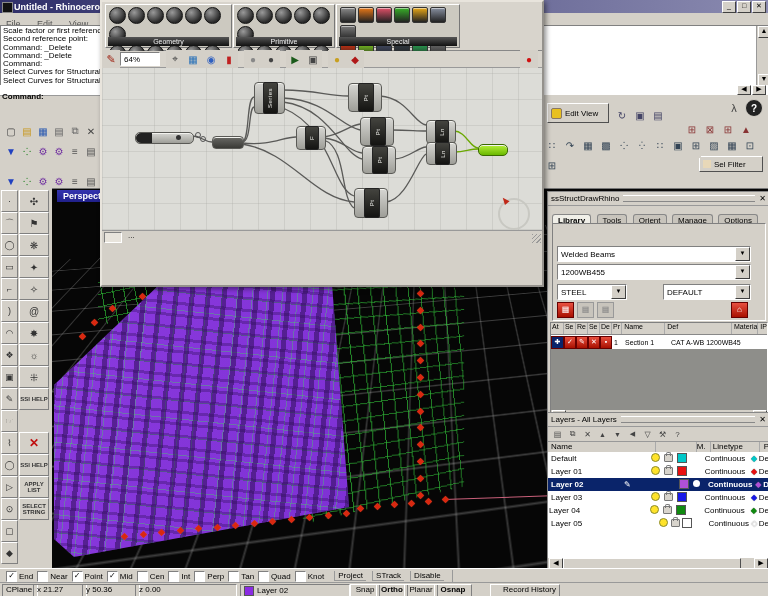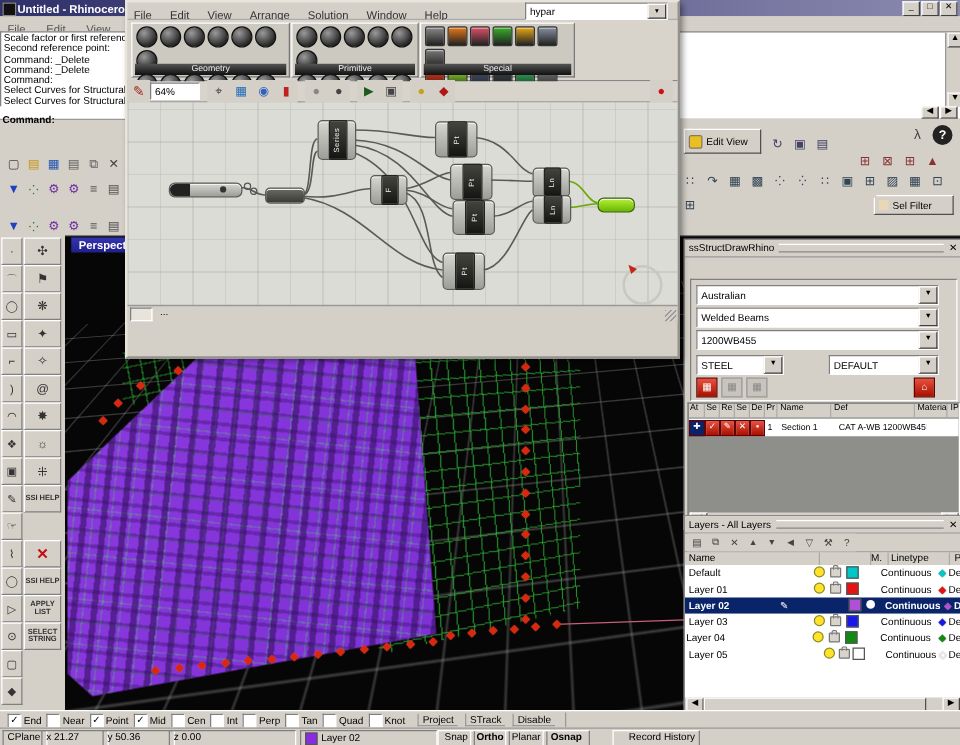--- a/index.html
+++ b/index.html
@@ -257,33 +257,20 @@
       <span class="abs scell" style="left: 19px; top: 200px; width: 28px; height: 20px; position: absolute; font-size: 6px; font-weight: bold; line-height: 6px;">SSI HELP</span>
       <span class="abs scell" style="left: 19px; top: 266px; width: 28px; height: 20px; position: absolute; font-size: 6px; font-weight: bold; line-height: 6px;">SSI HELP</span>
       <span class="abs scell" style="left: 19px; top: 288px; width: 28px; height: 20px; position: absolute; font-size: 6px; font-weight: bold; line-height: 6px;">APPLY LIST</span>
       <span class="abs scell" style="left: 19px; top: 310px; width: 28px; height: 20px; position: absolute; font-size: 6px; font-weight: bold; line-height: 6px;">SELECT STRING</span>
       <span class="abs scell" style="left: 19px; top: 244px; width: 28px; height: 20px; position: absolute; font-size: 12px; font-weight: bold; color: rgb(192, 16, 16);">✕</span>
     </div>
 
   <div id="gh" class="abs">
 
 
-    <div style="height:13px;position:relative;border-bottom:1px solid #aaa">
-      <span class="ghtab f8" style="padding:1px 5px">File</span>
-      <span class="ghtab f8" style="padding:1px 5px">Edit</span>
-      <span class="ghtab f8" style="padding:1px 5px">View</span>
-      <span class="ghtab f8" style="padding:1px 5px">Arrange</span>
-      <span class="ghtab f8" style="padding:1px 5px">Solution</span>
-      <span class="ghtab f8" style="padding:1px 5px">Window</span>
-      <span class="ghtab f8" style="padding:1px 5px">Help</span>
-      <span class="abs combo" style="left:318px;top:0;width:112px;height:12px">
-        <span class="txt">hypar</span>
-        <span class="cbtn" style="line-height:10px">▾</span>
-      </span>
-    </div>
 
 
     <div style="height:48px;position:relative;background:#d8d4cc;border-bottom:1px solid #888">
       <div class="grp" style="left:3px;width:125px">
         <div id="gh-geo" style="padding:1px 2px;line-height:0">
             <div style="line-height: 0;"><span class="pcirc"></span><span class="pcirc"></span><span class="pcirc"></span><span class="pcirc"></span><span class="pcirc"></span><span class="pcirc"></span><span class="pcirc"></span></div>
             <div style="line-height: 0;"><span class="pcirc"></span><span class="pcirc"></span><span class="pcirc"></span><span class="pcirc"></span><span class="pcirc"></span><span class="pcirc"></span></div>
           </div>
         <div class="grplabel">Geometry</div>
       </div>
@@ -417,25 +404,28 @@
         background:repeating-linear-gradient(135deg,#999 0 1px,transparent 1px 3px)"></span>
     </div>
   </div>
 
   <div class="abs" style="left:547px;top:191px;width:221px;height:231px;background:#d4d0c8;border:1px solid #888;z-index:20">
     <div class="ptitle">
       <span>ssStructDrawRhino</span>
       <span class="grip"></span>
       <span style="font-size:8px">✕</span>
     </div>
+    <div style="padding:3px 2px 0 4px">
+      <span class="tabsm active">Library</span>
+      <span class="tabsm">Tools</span>
+      <span class="tabsm">Orient</span>
+      <span class="tabsm">Manage</span>
+      <span class="tabsm">Options</span>
+    </div>
     <div class="abs bi" style="left:4px;top:31px;width:212px;height:96px;background:#d4d0c8">
-      <div class="combo abs" style="left:4px;top:4px;width:192px;height:14px">
-        <span class="txt">Australian</span>
-          <span class="cbtn">▼</span>
-        </div>
       <div class="combo abs" style="left:4px;top:22px;width:192px;height:14px">
         <span class="txt">Welded Beams</span>
           <span class="cbtn">▼</span>
         </div>
       <div class="combo abs" style="left:4px;top:40px;width:192px;height:14px">
         <span class="txt">1200WB455</span>
           <span class="cbtn">▼</span>
         </div>
       <div class="combo abs" style="left:4px;top:60px;width:68px;height:14px">
         <span class="txt">STEEL</span>

